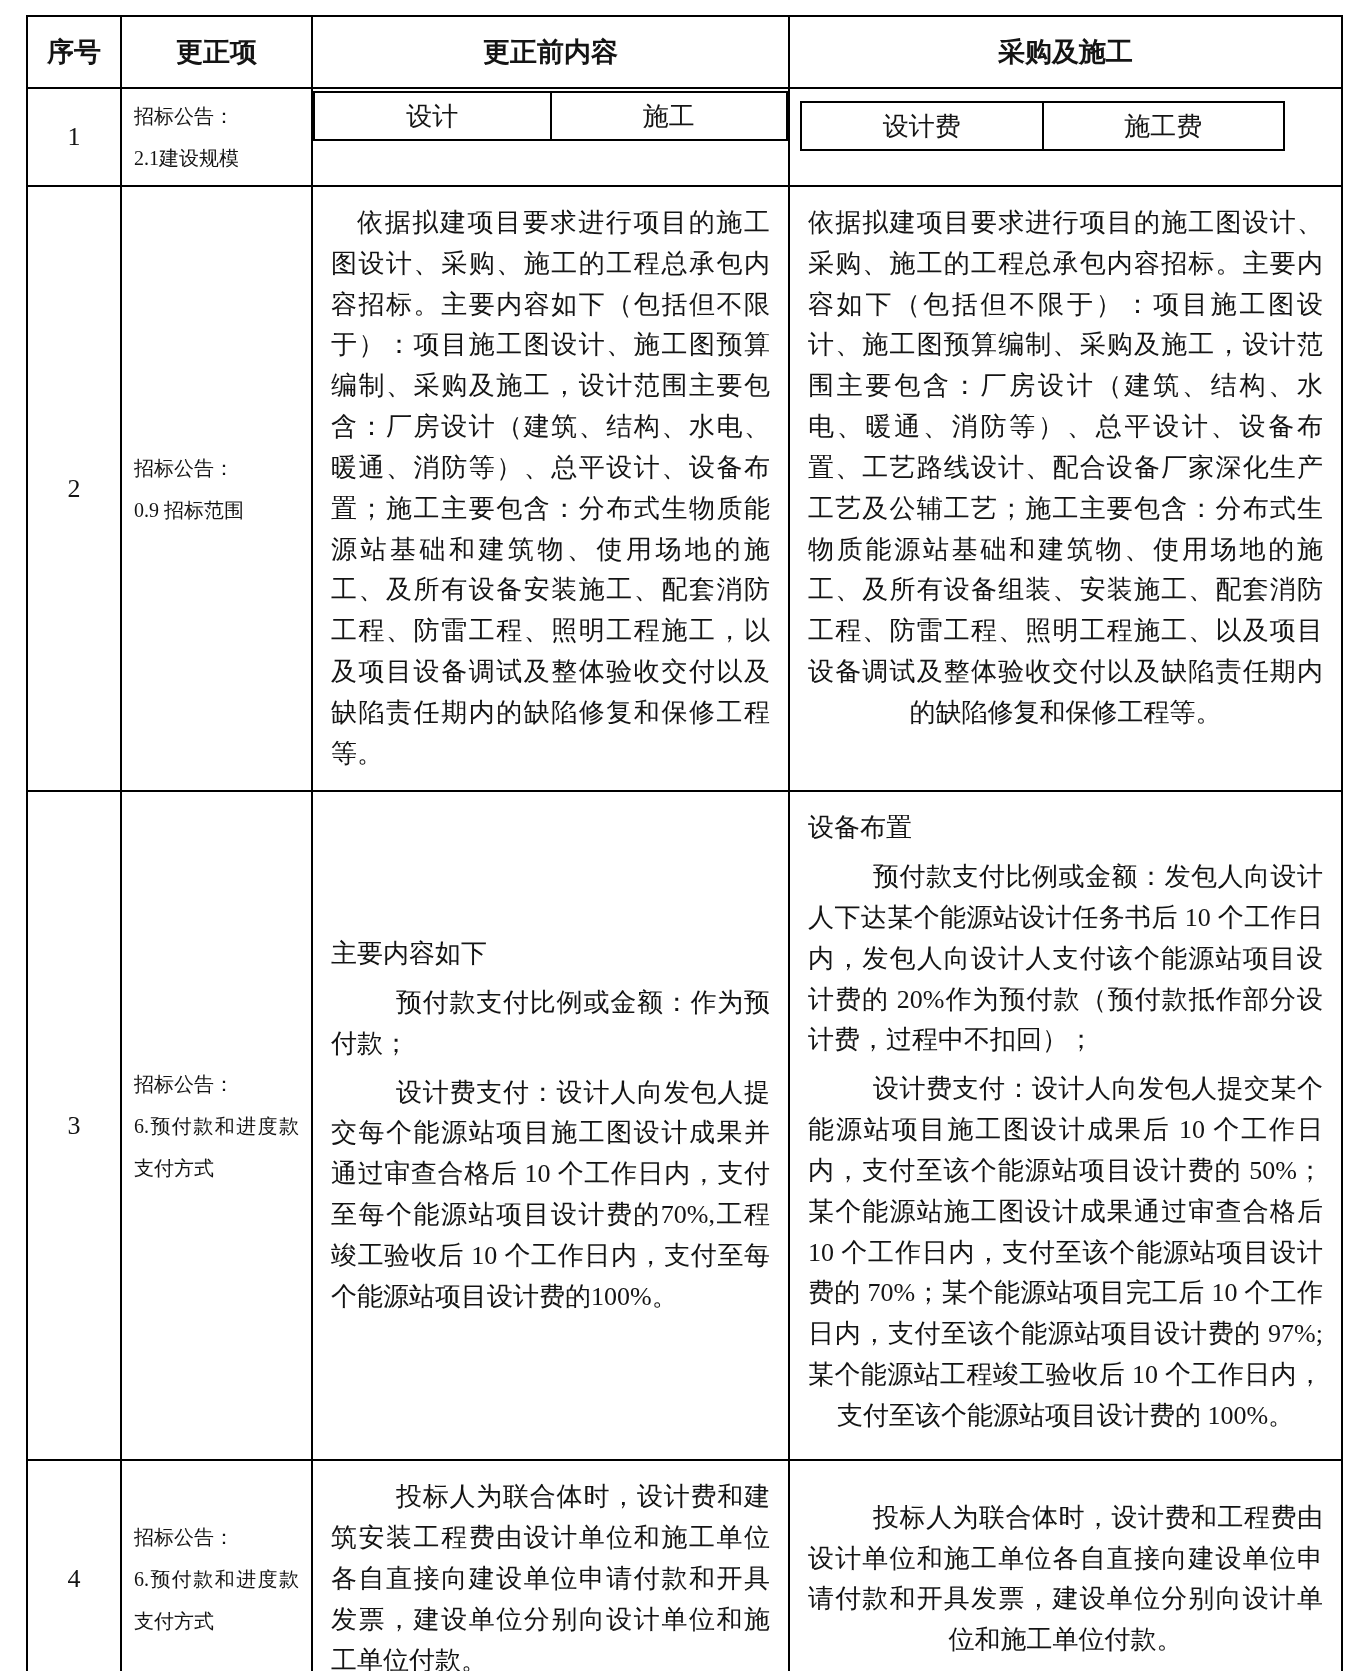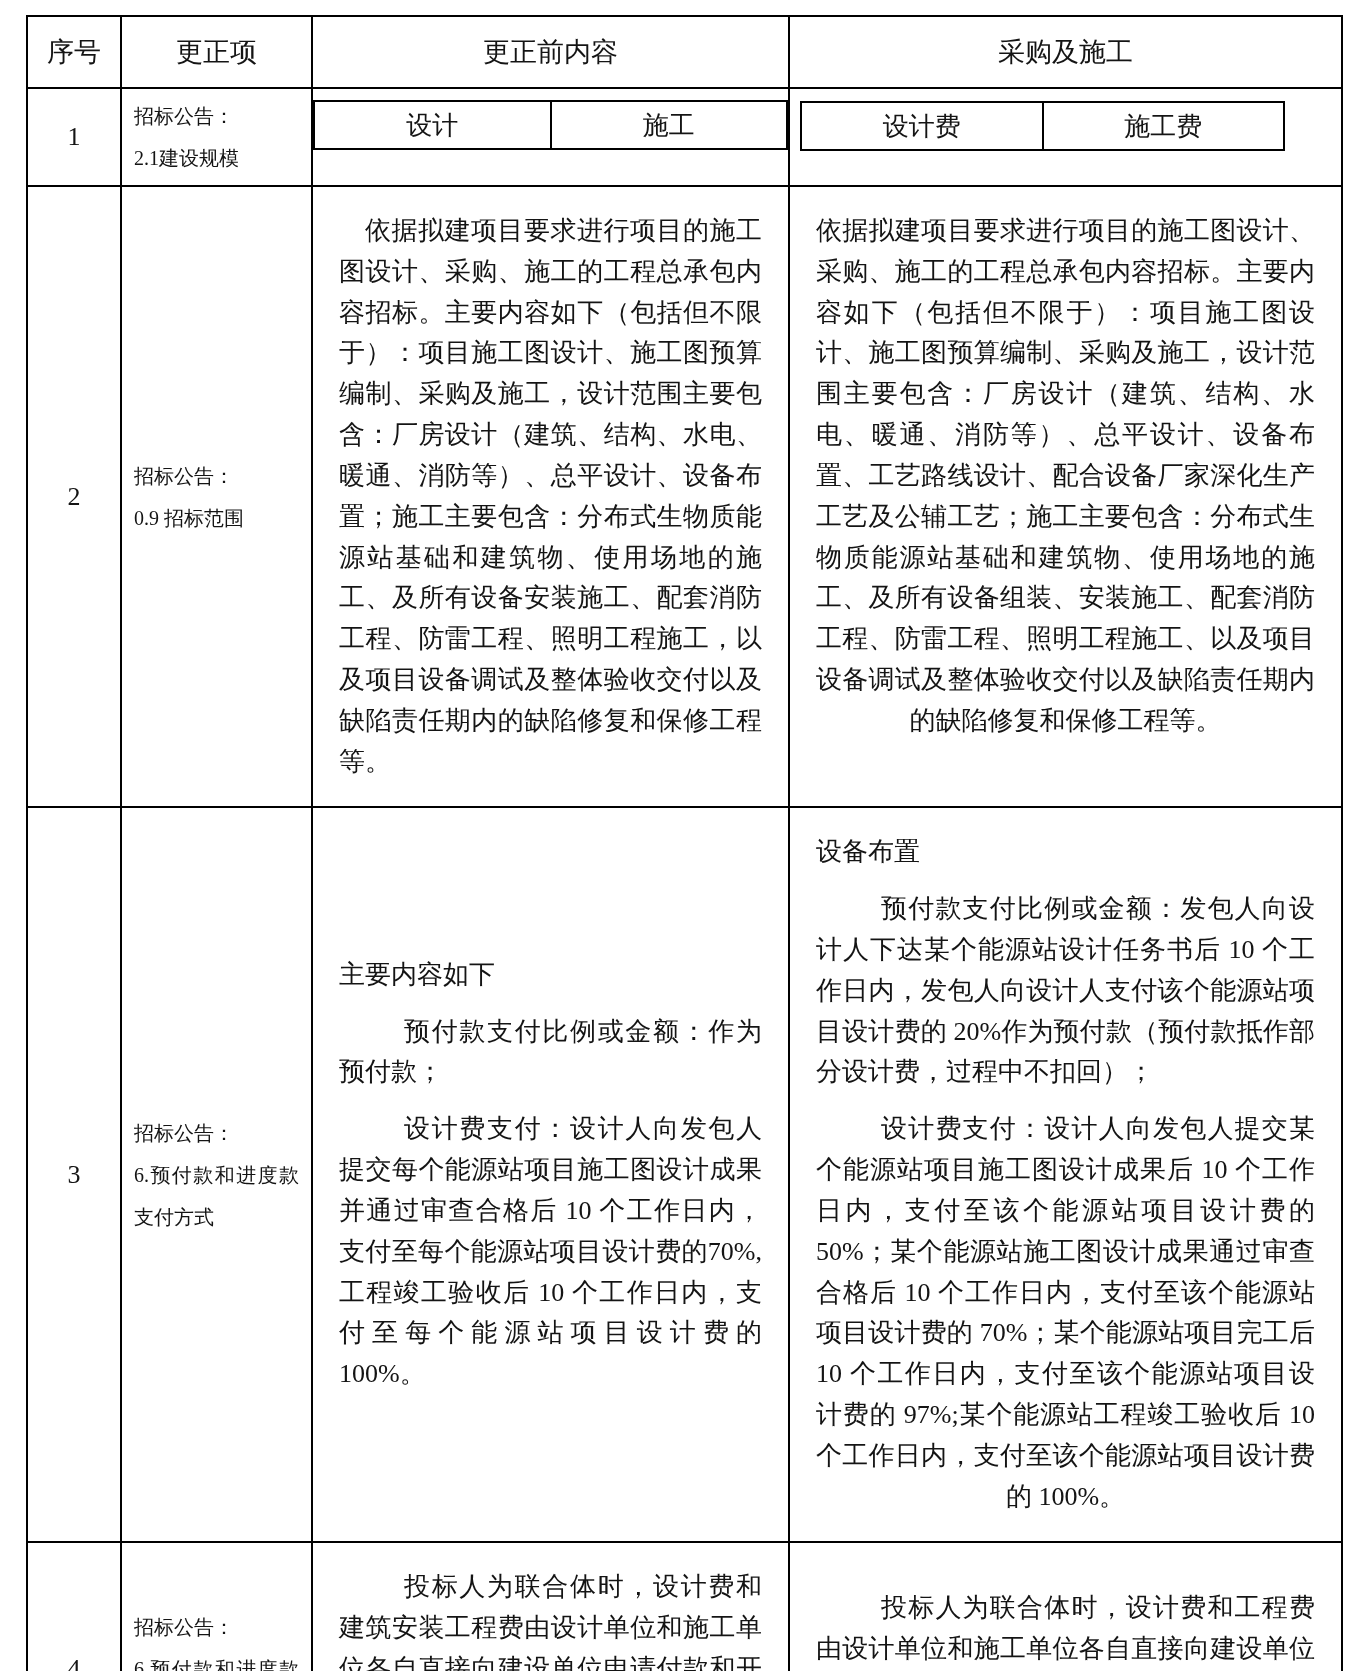--- a/index.html
+++ b/index.html
@@ -27,21 +27,21 @@
     width: 1315px;
     border-collapse: collapse;
     table-layout: fixed;
   }
   table.main th,
   table.main td {
     border: 2px solid #000000;
     overflow: hidden;
   }
   table.main th {
-    font-weight: normal;
+    font-weight: bold;
     font-size: 27px;
     text-align: center;
     padding: 0;
   }
   td.no-cell {
     text-align: center;
     font-size: 26px;
     vertical-align: middle;
     padding: 0;
   }
@@ -56,21 +56,21 @@
     margin: 0;
     text-align: justify;
   }
   td.cell {
     font-size: 26px;
     padding: 8px 10px;
     line-height: 1.57;
     vertical-align: middle;
   }
   td.cell p {
-    margin: 16px;
+    margin: 8px;
     text-align: justify;
   }
   td.top { vertical-align: top; }
   td.mid { vertical-align: middle; }
 
   
   td.ind1 p { text-indent: 1em; }
   td.indN p { text-indent: 2.5em; }
   td.indN p:first-child { text-indent: 0; }
   td.indAll p { text-indent: 2.5em; }
@@ -93,21 +93,21 @@
   table.nested td {
     border: 2px solid #000000;
     height: 46px;
     text-align: center;
     vertical-align: middle;
     font-size: 26px;
     padding: 0;
   }
   table.nested.before-box {
     width: 100%;
-    margin-top: 11px;
+    margin-top: 2px;
   }
   table.nested.after-box {
     width: calc(100% - 66px);
     margin: 12px 0 14px 10px;
   }
 </style>
 </head>
 <body>
 
 <div class="page">

